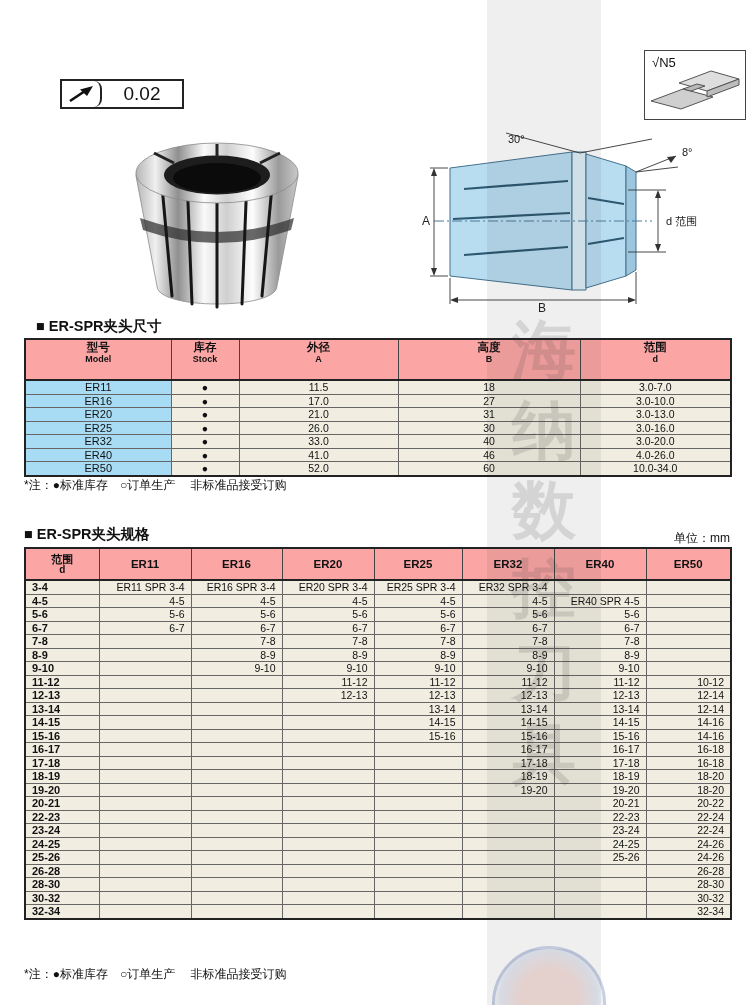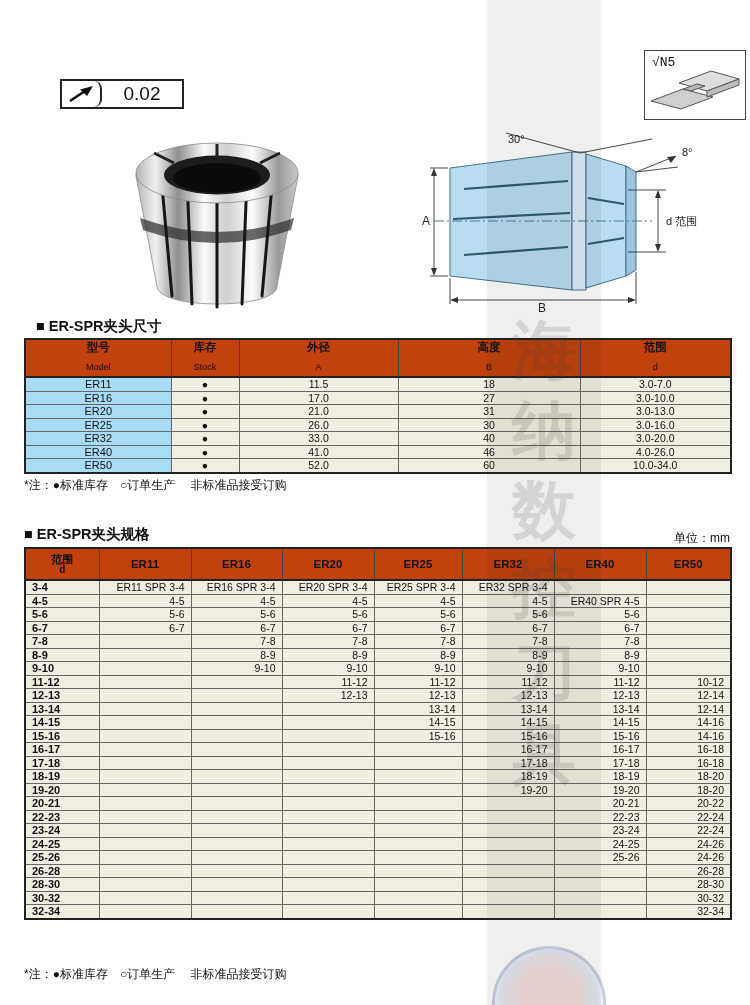--- a/index.html
+++ b/index.html
@@ -8,38 +8,38 @@
   
   .std{position:absolute;left:60px;top:50px;font-size:17px;font-weight:bold;letter-spacing:.5px;}
   .tolbox{position:absolute;left:60px;top:79px;display:flex;border:2px solid #222;background:#fff;height:26px;}
   .tol-cell{display:flex;align-items:center;justify-content:center;border-radius:8px;}
   .tol-icon{width:38px;border-right:2px solid #222;}
   .tol-val{width:80px;font-size:19px;}
   .techbox{position:absolute;top:50px;border:1px solid #444;background:#fff;}
   .box1{left:608px;width:66px;height:68px;margin-left:47px;}
   .box2{left:644px;width:100px;height:68px;}
   .hrc{position:absolute;left:2px;bottom:1px;font-size:10.5px;line-height:11px;white-space:pre-line;}
-  .n5{position:absolute;left:7px;top:4px;font-size:13px;font-family:Liberation Mono, monospace;}
+  .n5{position:absolute;left:7px;top:4px;font-size:13px;}
   
   .photo{position:absolute;left:96px;top:118px;}
   .diagram{position:absolute;left:420px;top:126px;}
   
   .sec-title{position:absolute;font-size:14.5px;font-weight:bold;}
   .unit{position:absolute;right:20px;top:530px;font-size:12px;}
   
   table{border-collapse:collapse;table-layout:fixed;background:#f1eee1;}
   .tbl{position:absolute;left:24px;width:706px;border:2px solid #222;}
   .t1{top:338px;}
   .t2{top:547px;}
-  th{background:#c2410c;border:1px solid #444;border-bottom:2px solid #222;font-weight:bold;padding:0;}
+  th{background:#fca5a5;border:1px solid #444;border-bottom:2px solid #222;font-weight:bold;padding:0;}
   td{border:1px solid #666;padding:0 6px;font-size:10.5px;height:12.5px;line-height:12px;overflow:hidden;white-space:nowrap;}
   .t1 td{text-align:center;}
   .t1 td.model{background:#a8dcf4;font-size:11px;}
   .t1 th .zh{font-size:11.5px;line-height:14px;}
-  .t1 th .en{font-size:9px;font-weight:normal;line-height:10px;padding-bottom:4px;margin-top:8px;}
+  .t1 th .en{font-size:9px;font-weight:bold;line-height:10px;padding-bottom:15px;}
   .t2 th{height:30px;font-size:11.5px;}
   .t2 th .zh{font-size:11px;line-height:12px;}
   .t2 th .en{font-size:10px;line-height:10px;font-weight:bold;}
   .t2 td{text-align:right;}
   .t2 td.range{font-weight:bold;text-align:left;font-size:11px;}
   .note{position:absolute;left:24px;font-size:12px;}
   .note1{top:477px;}
   .note2{top:966px;}
   
   .band{position:absolute;left:487px;top:0;width:114px;height:1005px;background:rgba(40,40,40,0.075);

